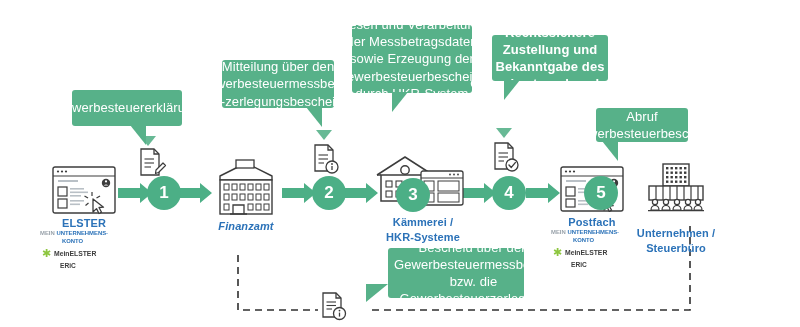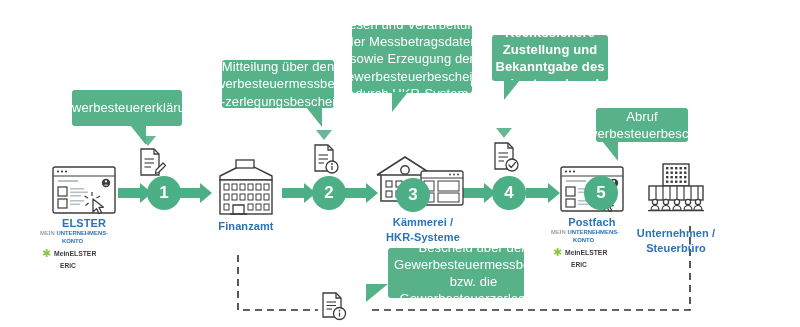--- a/index.html
+++ b/index.html
@@ -238,21 +238,21 @@
 
     <rect x="14" y="46" width="5" height="6" fill="none" stroke="#3c3c3c" stroke-width="1"></rect>
     <rect x="38" y="46" width="5" height="6" fill="none" stroke="#3c3c3c" stroke-width="1"></rect>
     <rect x="46" y="46" width="5" height="6" fill="none" stroke="#3c3c3c" stroke-width="1"></rect>
     <rect x="54" y="46" width="5" height="6" fill="none" stroke="#3c3c3c" stroke-width="1"></rect>
 
     <path d="M23,56 L23,47 L34,47 L34,56" fill="none" stroke="#3c3c3c" stroke-width="1.3"></path>
     <line x1="20" y1="56" x2="37" y2="56" stroke="#3c3c3c" stroke-width="1.4"></line>
   </svg>
 
-  <div class="caption" style="left:204px;top:219px;width:84px;">
+  <div class="caption" style="left:204px;top:219px;width:84px;font-style:italic;">
     <span>Finanzamt</span>
   </div>
 
   <svg class="abs" style="left:312px;top:144px;width:28px;height:32px;">
     <path d="M3,1 L16,1 L21,6 L21,27 L3,27 Z" fill="#ffffff" stroke="#3c3c3c" stroke-width="1.3"></path>
     <path d="M16,1 L16,6 L21,6" fill="none" stroke="#3c3c3c" stroke-width="1.3"></path>
     <line x1="6.5" y1="11" x2="16" y2="11" stroke="#3c3c3c" stroke-width="1.1"></line>
     <line x1="6.5" y1="15" x2="16" y2="15" stroke="#3c3c3c" stroke-width="1.1"></line>
     <line x1="6.5" y1="19" x2="12" y2="19" stroke="#3c3c3c" stroke-width="1.1"></line>
     <circle cx="20" cy="23" r="6" fill="#ffffff" stroke="#3c3c3c" stroke-width="1.3"></circle>

